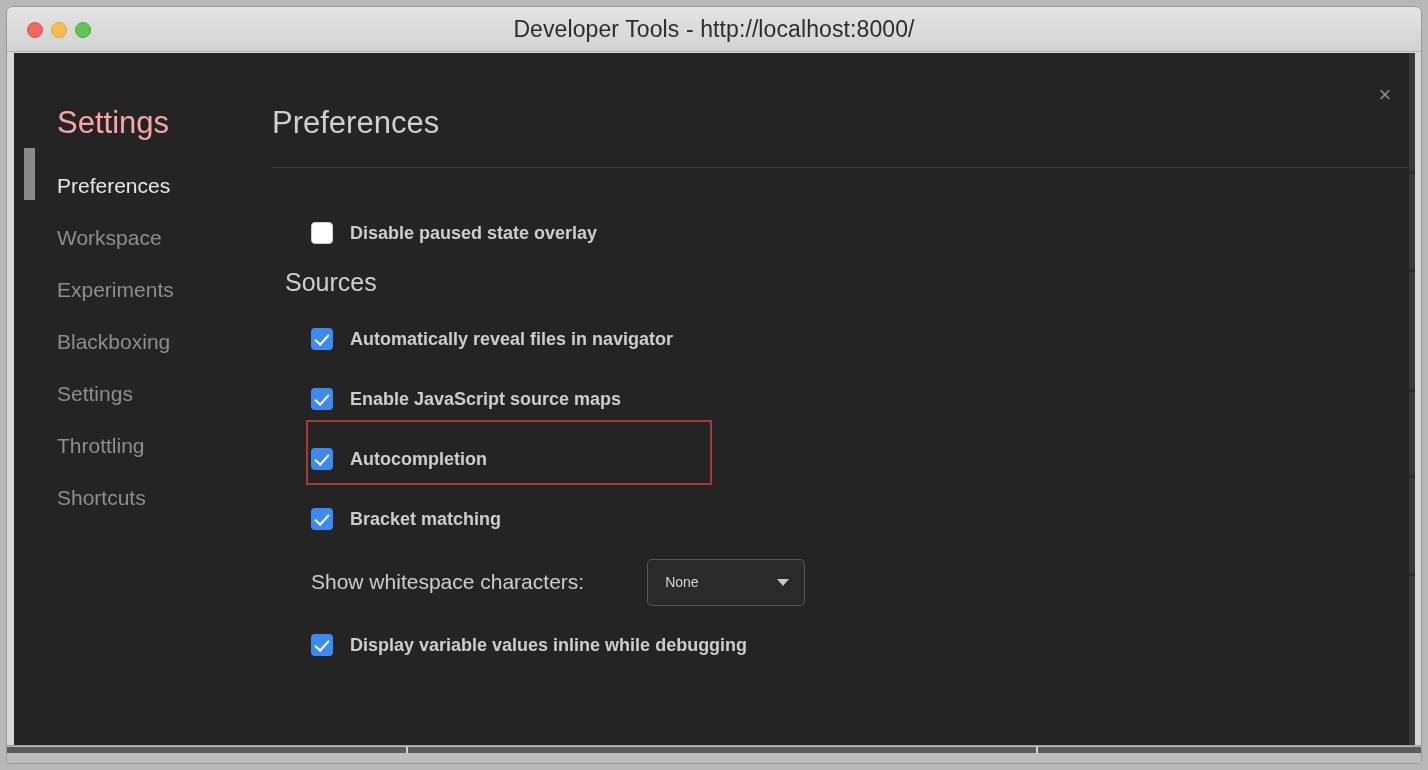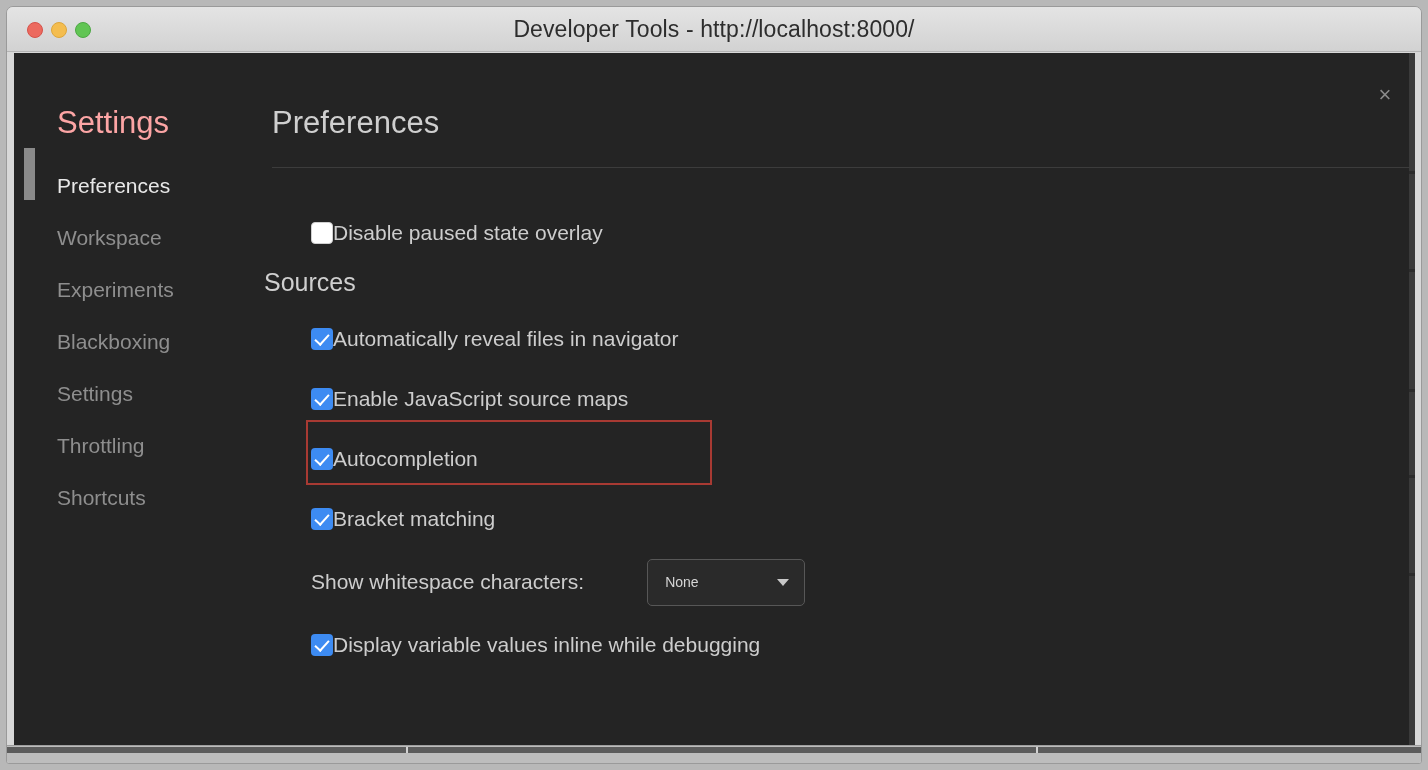--- a/index.html
+++ b/index.html
@@ -212,21 +212,21 @@
     position: absolute;
     left: 0;
     width: 100%;
   }
   .section-general { top: 138px; }
   .section-sources { top: 215px; }
 
   .section-title {
     font-size: 25px;
     color: #cfcfcf;
-    margin: 0 0 0 5px;
+    margin: 0 0 0 26px;
     font-weight: normal;
     user-select: none;
   }
 
   .opt-list {
     margin-top: 12px;
   }
 
   .opt-row {
     display: flex;
@@ -263,24 +263,26 @@
     border: solid #fff;
     border-width: 0 2.6px 2.6px 0;
     transform: rotate(42deg);
   }
   .cb.unchecked {
     background: #ffffff;
     border: 1px solid #d0d0d0;
   }
 
   .opt-label {
-    font-size: 21px;
+    margin-left: 17px;
+    font-size: 18px;
     color: #cdcdcd;
     white-space: nowrap;
     user-select: none;
+    font-weight: bold;
   }
 
   
   .highlight-ring {
     position: absolute;
     left: 292px;
     top: 367px;
     width: 406px;
     height: 65px;
     border: 2px solid #a83a33;

